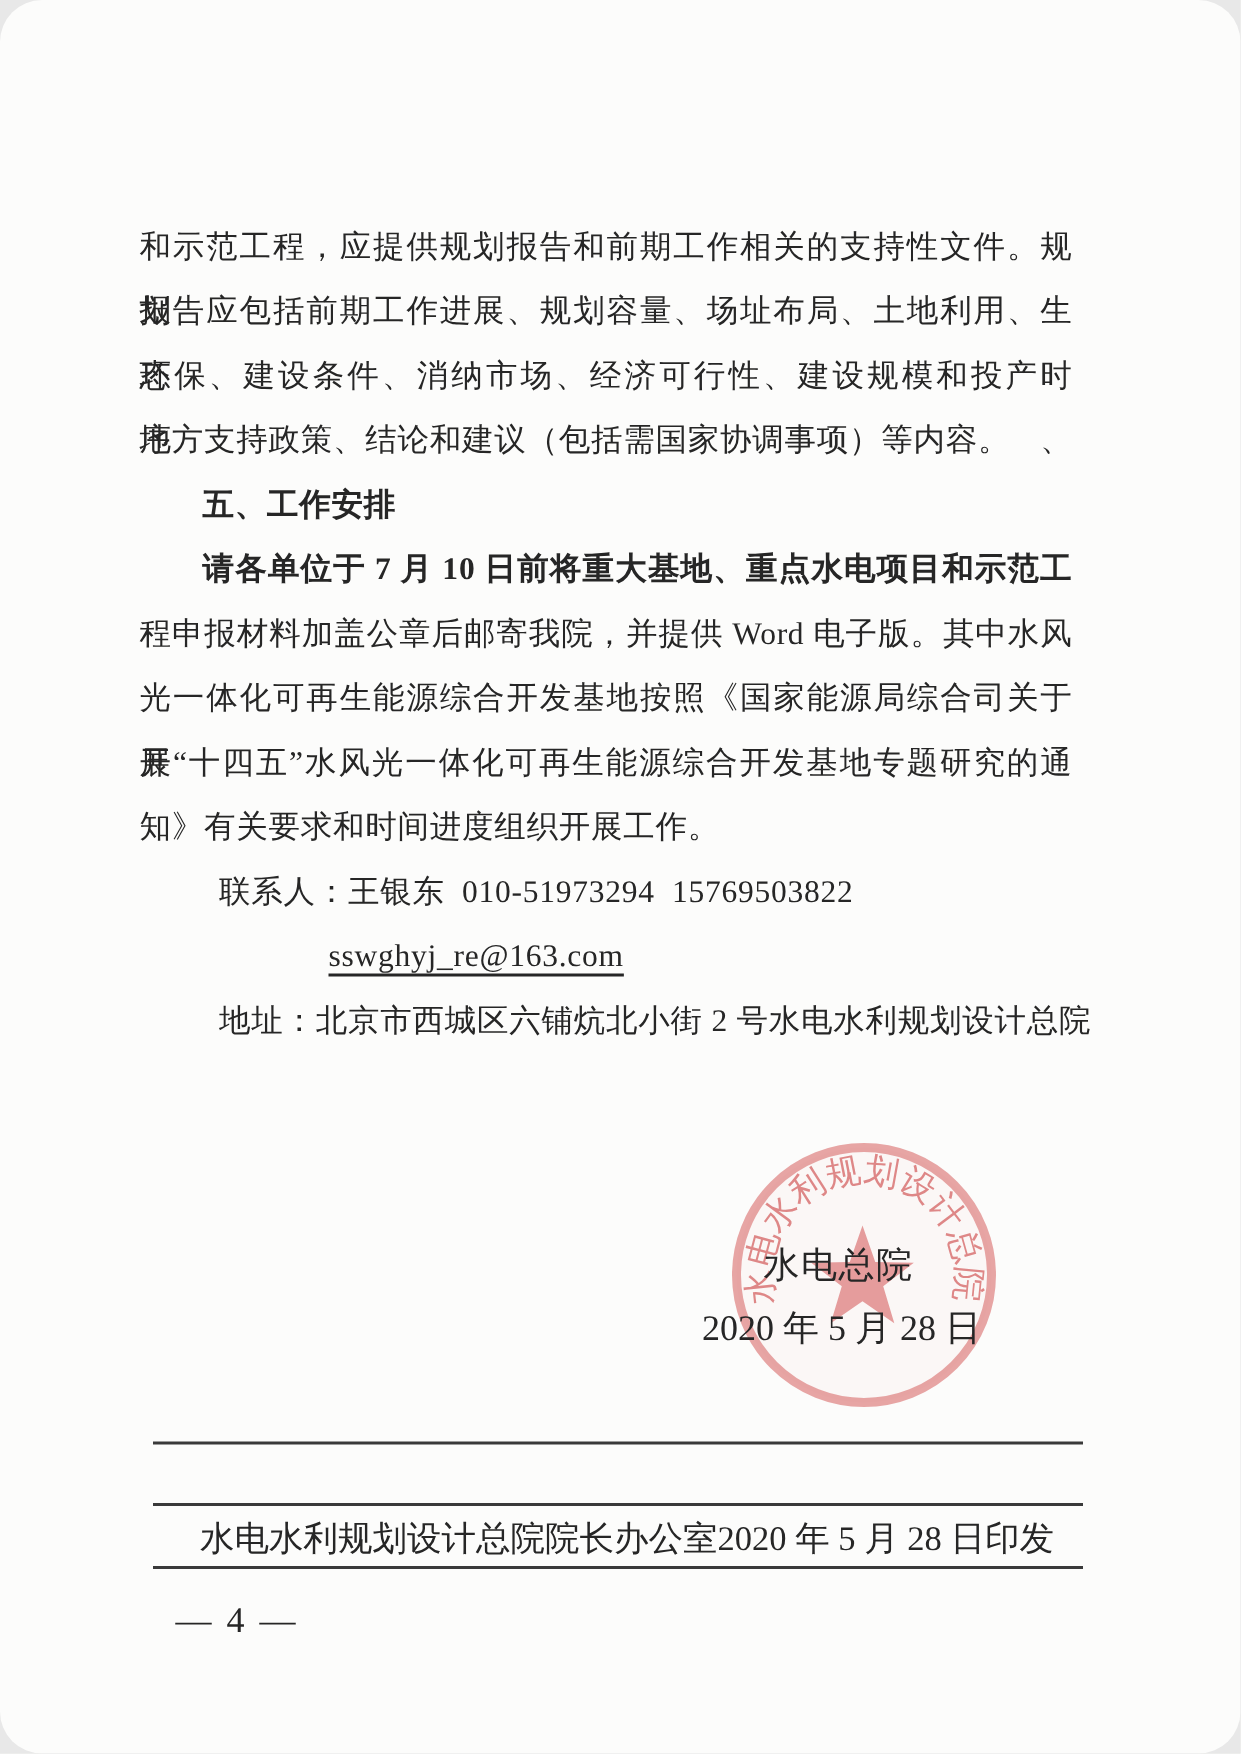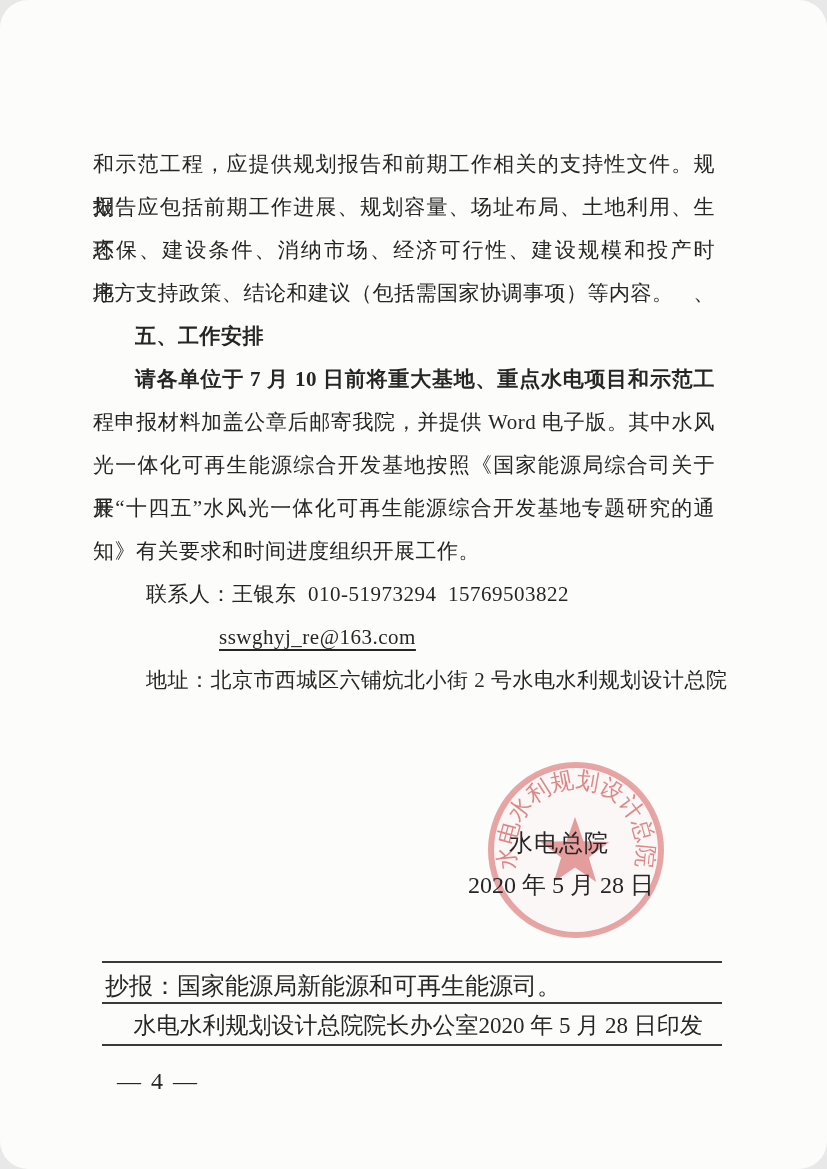--- a/index.html
+++ b/index.html
@@ -57,21 +57,20 @@
     </defs>
     <text font-size="23" fill="rgba(210,92,92,0.72)" letter-spacing="1" font-family="Liberation Serif, DejaVu Serif, serif">
       <textPath href="#sealArc" xlink:href="#sealArc" startOffset="0" textLength="231">水电水利规划设计总院</textPath>
     </text>
   </svg>
 
   <div class="sig-org">水电总院</div>
   <div class="sig-date">2020 年 5 月 28 日</div>
 
   <div class="rule rule-1"></div>
-  <div class="cc-line">抄报：国家能源局新能源和可再生能源司。</div>
   <div class="rule rule-2"></div>
   <div class="office-row">
     <span>水电水利规划设计总院院长办公室</span>
     <span>2020 年 5 月 28 日印发</span>
   </div>
   <div class="rule rule-3"></div>
 
   <div class="page-num">— 4 —</div>
 </div>
 

